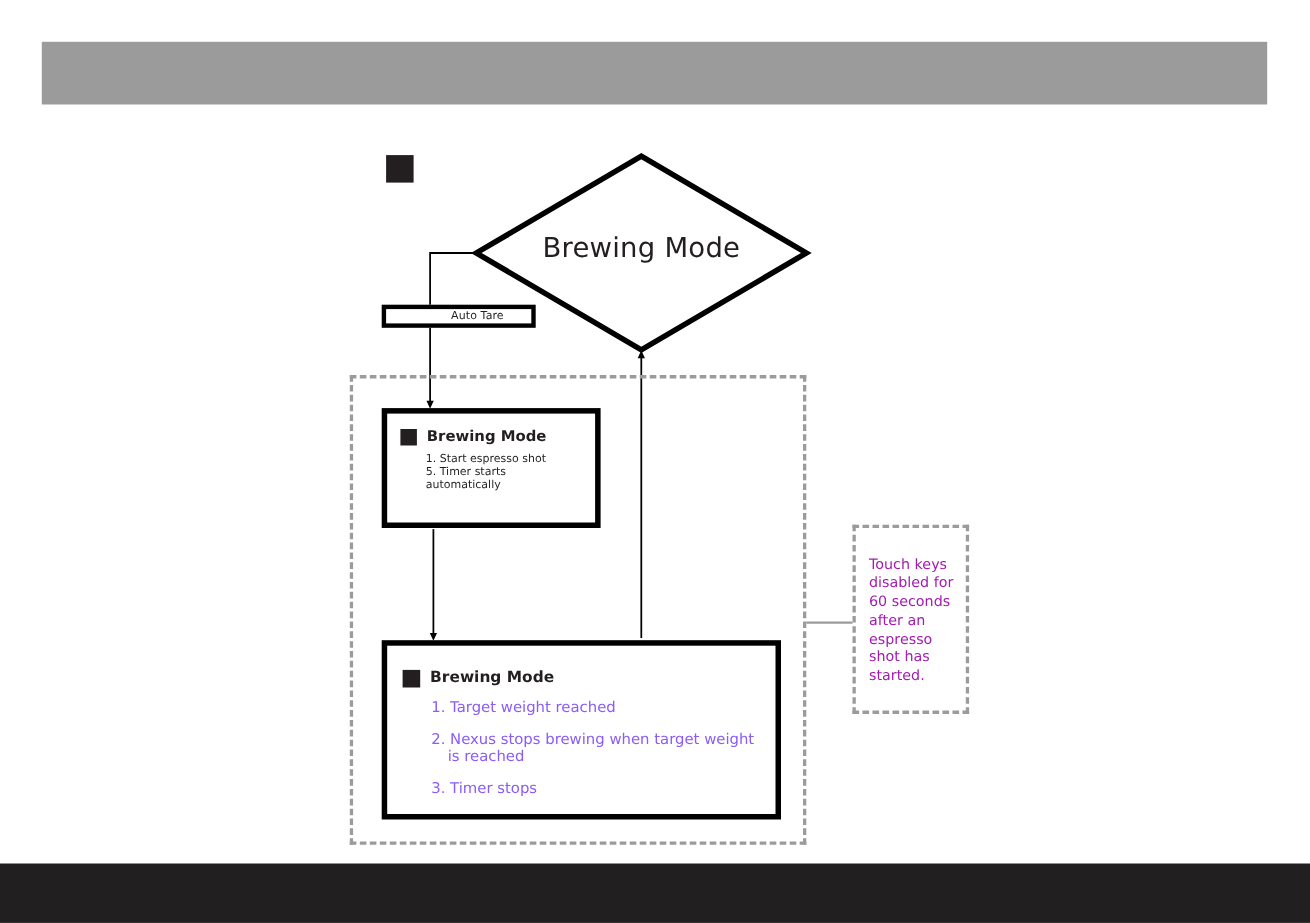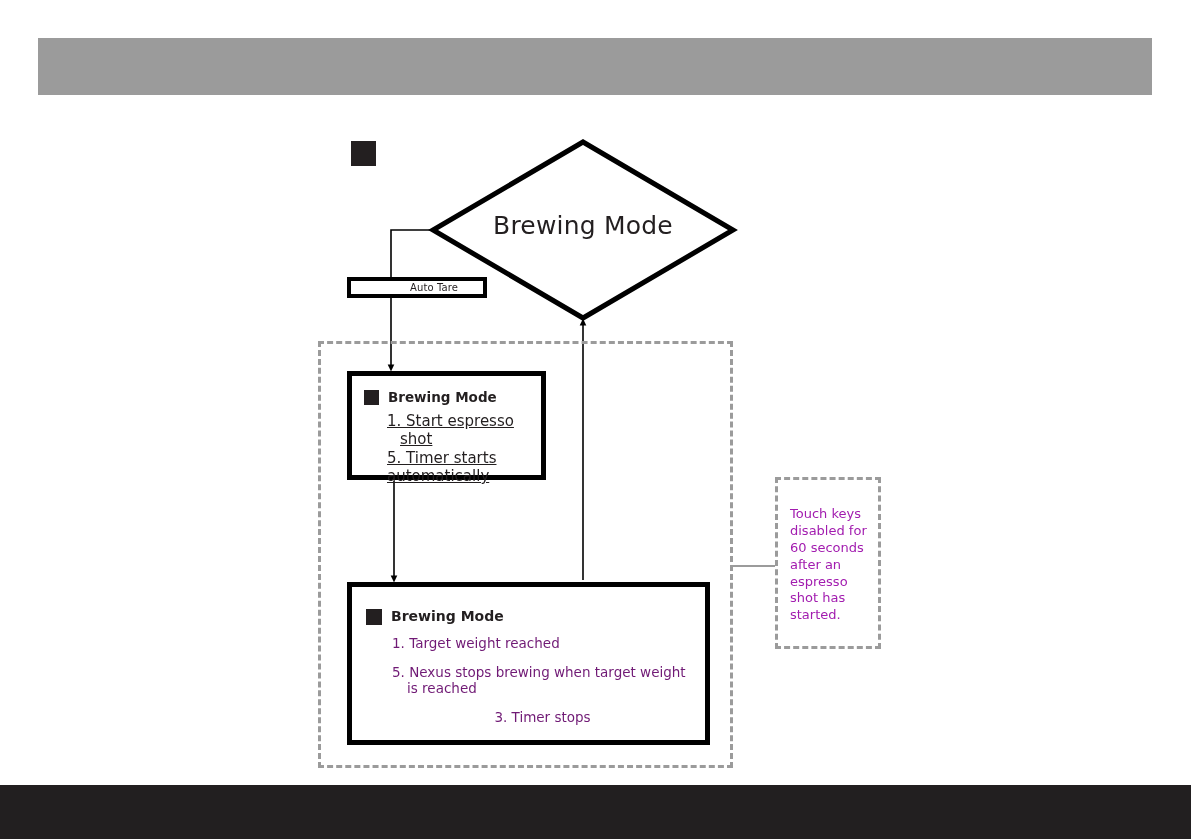--- a/index.html
+++ b/index.html
@@ -128,42 +128,40 @@
   .box-two .node-title {
     font-size: 14px;
   }
 
   .step-list {
     margin: 7px 0 0 24px;
     padding: 0;
     list-style: none;
   }
   .box-one .step-list li {
-    font-size: 15px;
+    font-size: 10px;
     color: #231f20;
     line-height: 1.22;
     margin: 0 0 0 -1px;
     text-indent: -13px;
     padding-left: 13px;
-    text-decoration: underline;
   }
   .box-two .step-list {
     margin: 11px 0 0 26px;
   }
   .box-two .step-list li {
     font-size: 13.5px;
-    color: #701a75;
+    color: #8b5cf6;
     line-height: 1.18;
     margin-bottom: 13px;
     text-indent: -15px;
     padding-left: 15px;
   }
   .box-two .step-list li:last-child {
     margin-bottom: 0;
-    text-align: center;
   }
 
   
   .annotation-box {
     position: absolute;
     left: 775px;
     top: 477px;
     width: 106px;
     height: 172px;
     box-sizing: border-box;
@@ -248,21 +246,21 @@
     </ul>
   </div>
 
   <div class="node-box box-two">
     <div class="node-title-row">
       <span class="bullet-square"></span>
       <span class="node-title">Brewing Mode</span>
     </div>
     <ul class="step-list">
       <li>1. Target weight reached</li>
-      <li>5. Nexus stops brewing when target weight is reached</li>
+      <li>2. Nexus stops brewing when target weight is reached</li>
       <li>3. Timer stops</li>
     </ul>
   </div>
 
   <div class="annotation-box">
     <div class="annotation-text">Touch keys disabled for 60 seconds after an espresso shot has started.</div>
   </div>
 
 </div>
 

